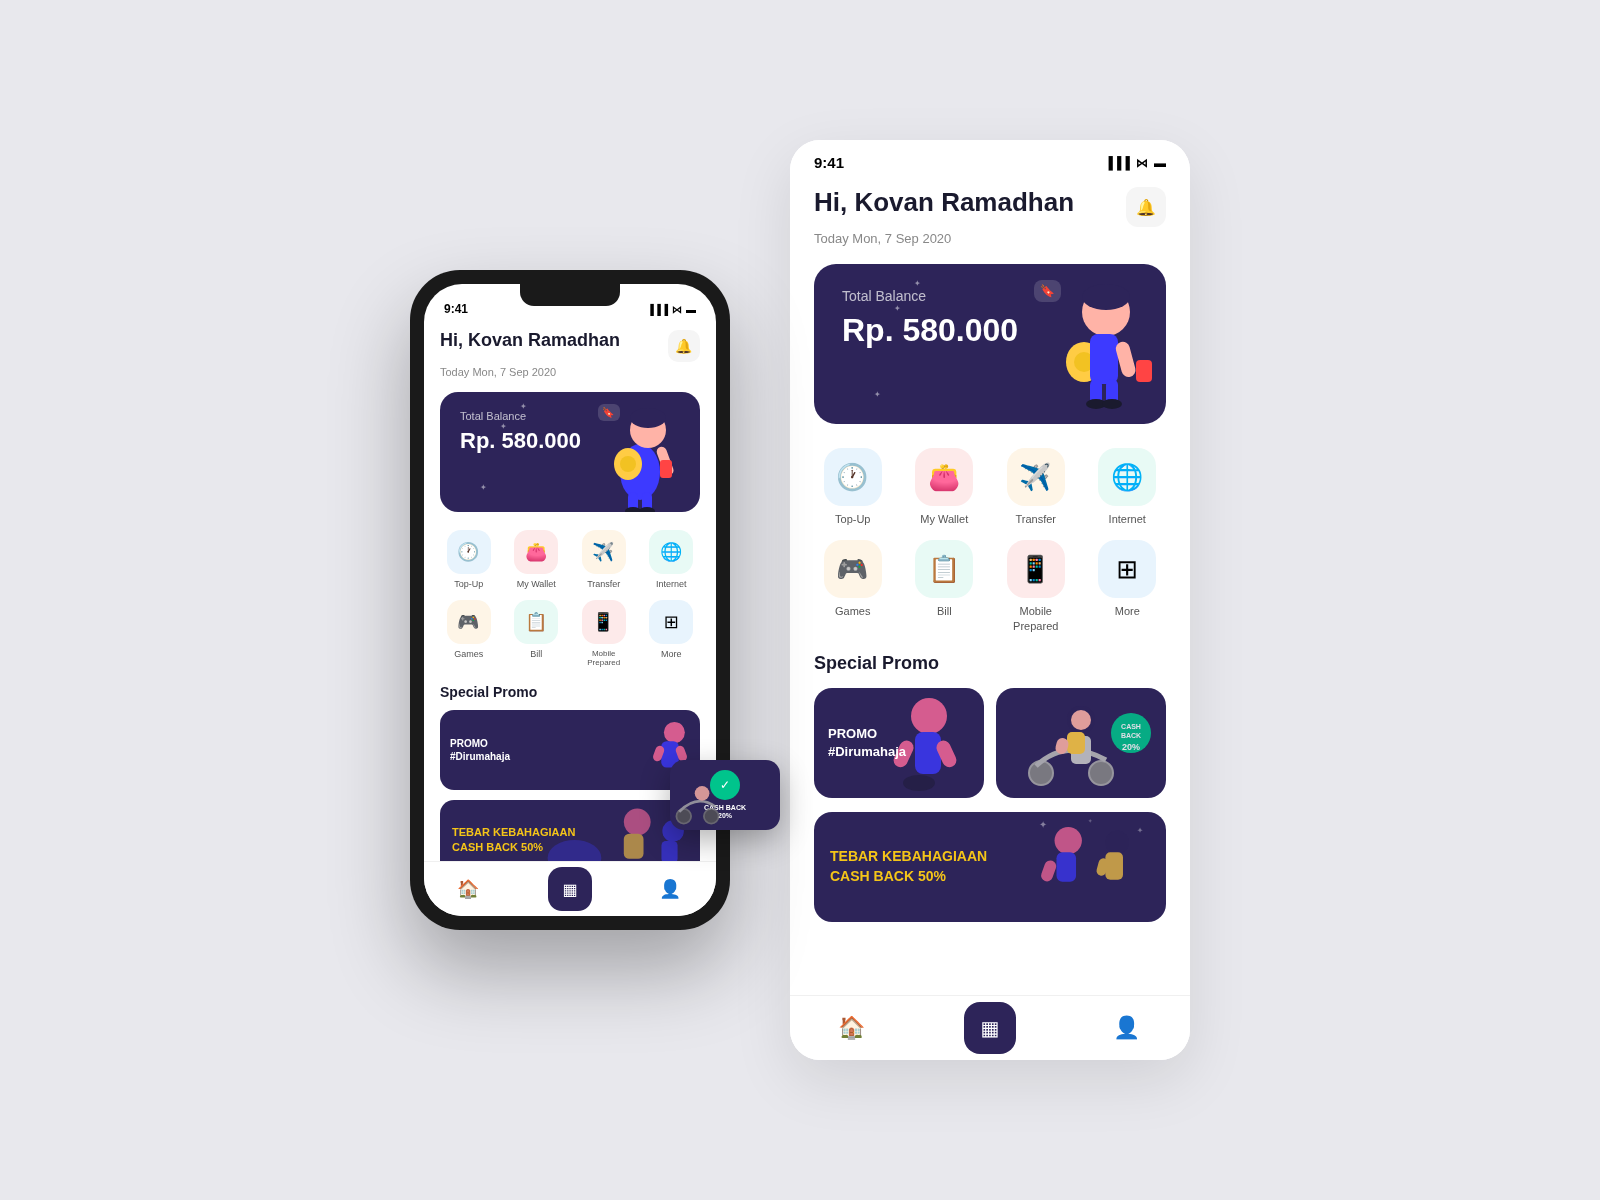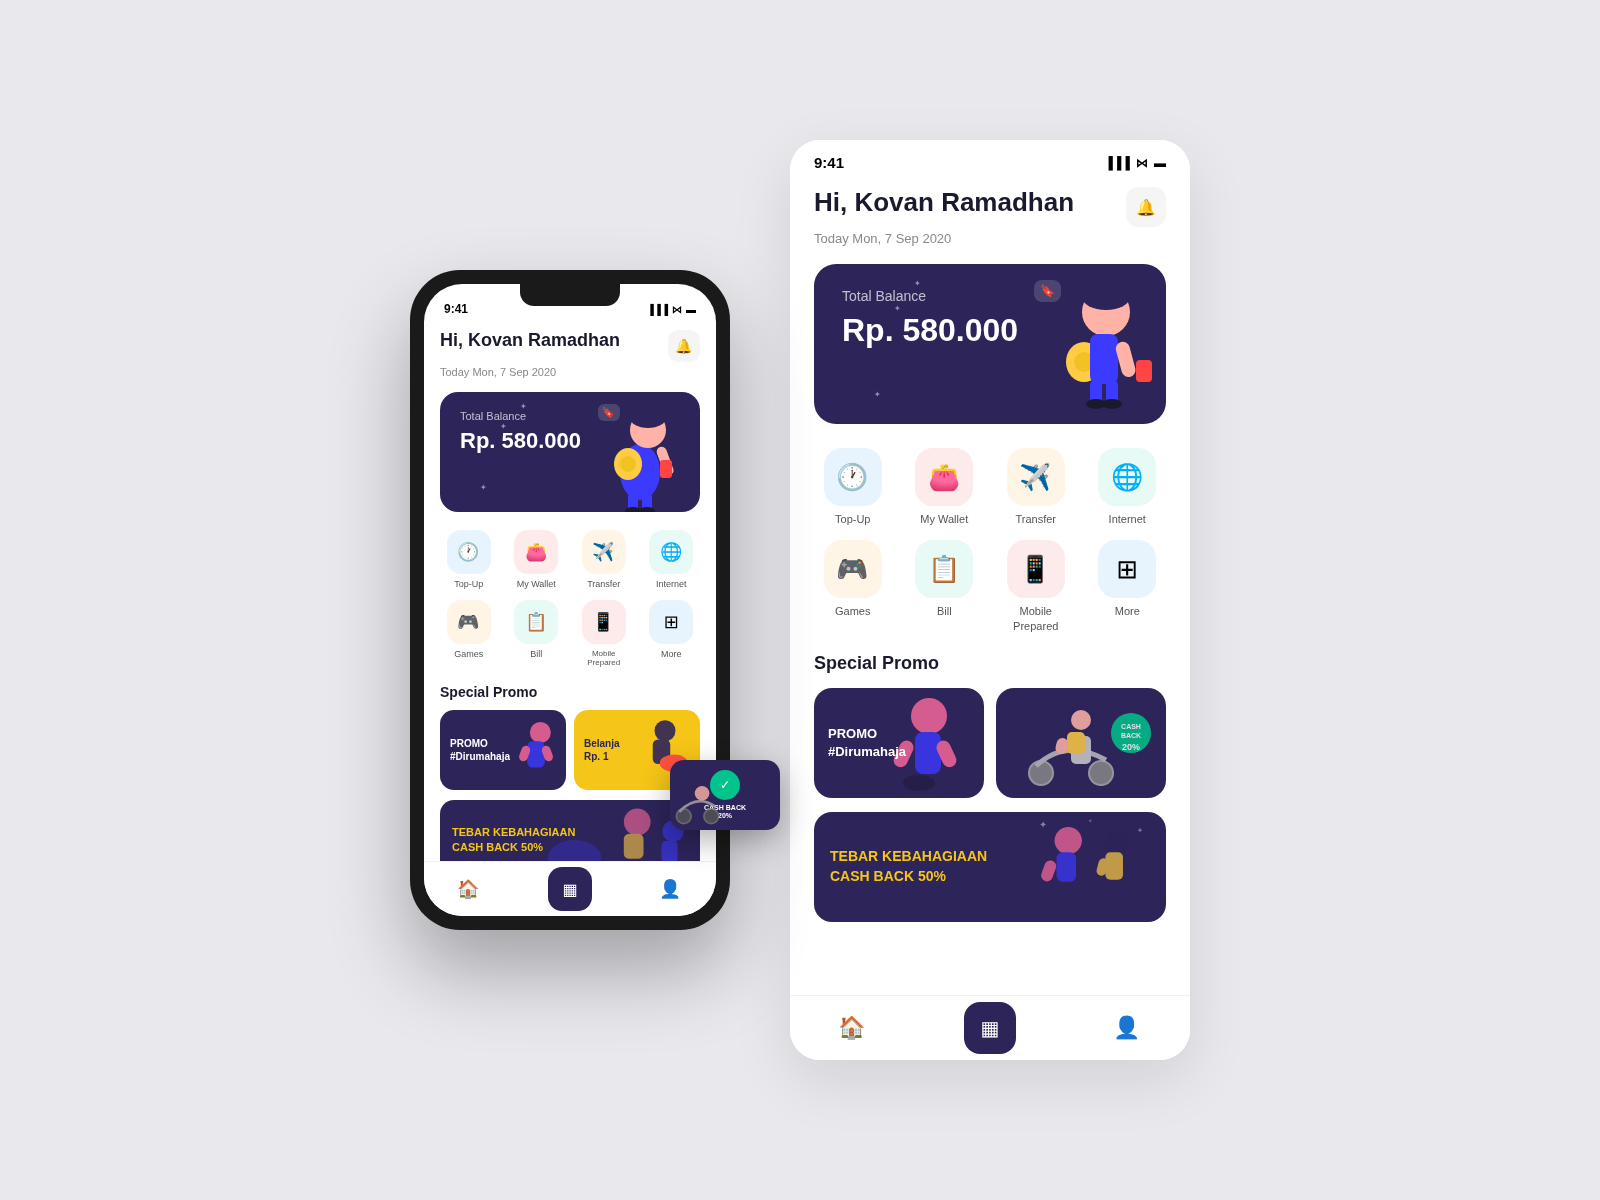--- a/index.html
+++ b/index.html
@@ -590,28 +590,20 @@
       <div class="promo-row">
         <div class="promo-card" style="background:#2d2459;">
 
           <svg viewBox="0 0 80 80" style="position:absolute;right:-5px;bottom:0;width:70px;height:80px;opacity:0.8" xmlns="http://www.w3.org/2000/svg">
             <circle cx="45" cy="20" r="12" fill="#ff6b9d"></circle>
             <rect x="30" y="30" width="20" height="30" rx="6" fill="#3d3aff"></rect>
             <rect x="22" y="35" width="10" height="18" rx="5" fill="#ff6b9d" transform="rotate(20 27 44)"></rect>
             <rect x="48" y="35" width="10" height="18" rx="5" fill="#ff6b9d" transform="rotate(-20 53 44)"></rect>
           </svg>
           <div class="promo-text">PROMO<br>#Dirumahaja</div>
-        </div>
-        <div class="promo-card promo-card-yellow" style="background:#f5c518;">
-          <svg viewBox="0 0 80 80" style="position:absolute;right:0;bottom:0;width:70px;height:80px;opacity:0.9" xmlns="http://www.w3.org/2000/svg">
-            <circle cx="40" cy="18" r="12" fill="#2d2459"></circle>
-            <rect x="26" y="28" width="20" height="28" rx="6" fill="#2d2459"></rect>
-            <ellipse cx="50" cy="55" rx="16" ry="10" fill="#ff4444"></ellipse>
-          </svg>
-          <div class="promo-text" style="color:#2d2459;">Belanja<br>Rp. 1</div>
         </div>
       </div>
 
       <div class="banner-card">
         <svg viewBox="0 0 290 80" style="position:absolute;right:0;top:0;width:100%;height:100%;opacity:0.6" xmlns="http://www.w3.org/2000/svg">
           <circle cx="220" cy="20" r="15" fill="#ff6b9d"></circle>
           <rect x="205" y="33" width="22" height="28" rx="6" fill="#ffcc44"></rect>
           <circle cx="260" cy="30" r="12" fill="#3d3aff"></circle>
           <rect x="247" y="41" width="18" height="25" rx="5" fill="#3d3aff"></rect>
           <ellipse cx="150" cy="60" rx="30" ry="20" fill="#3d3aff" opacity="0.5"></ellipse>

